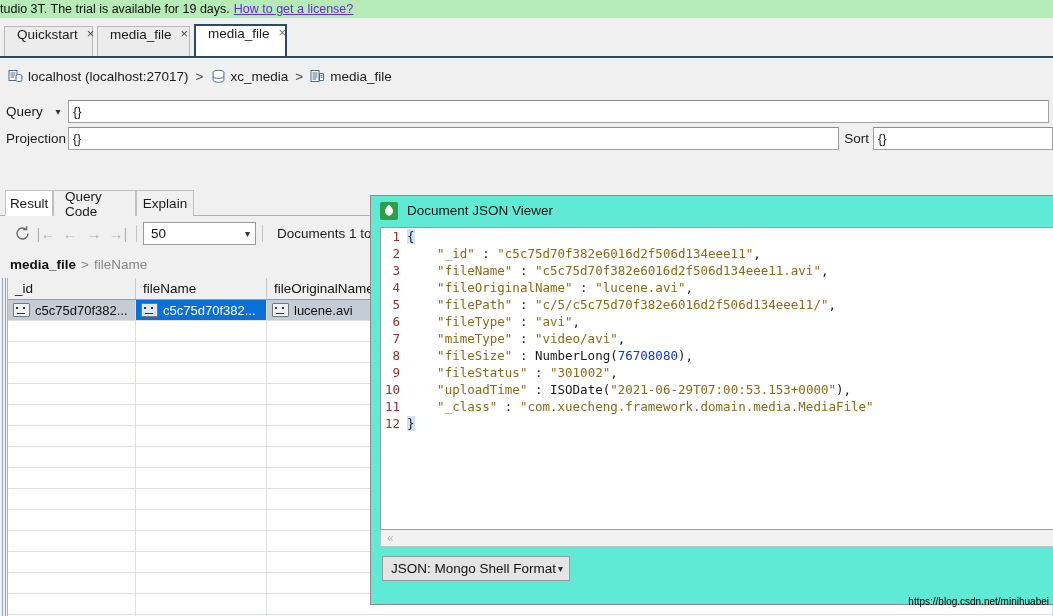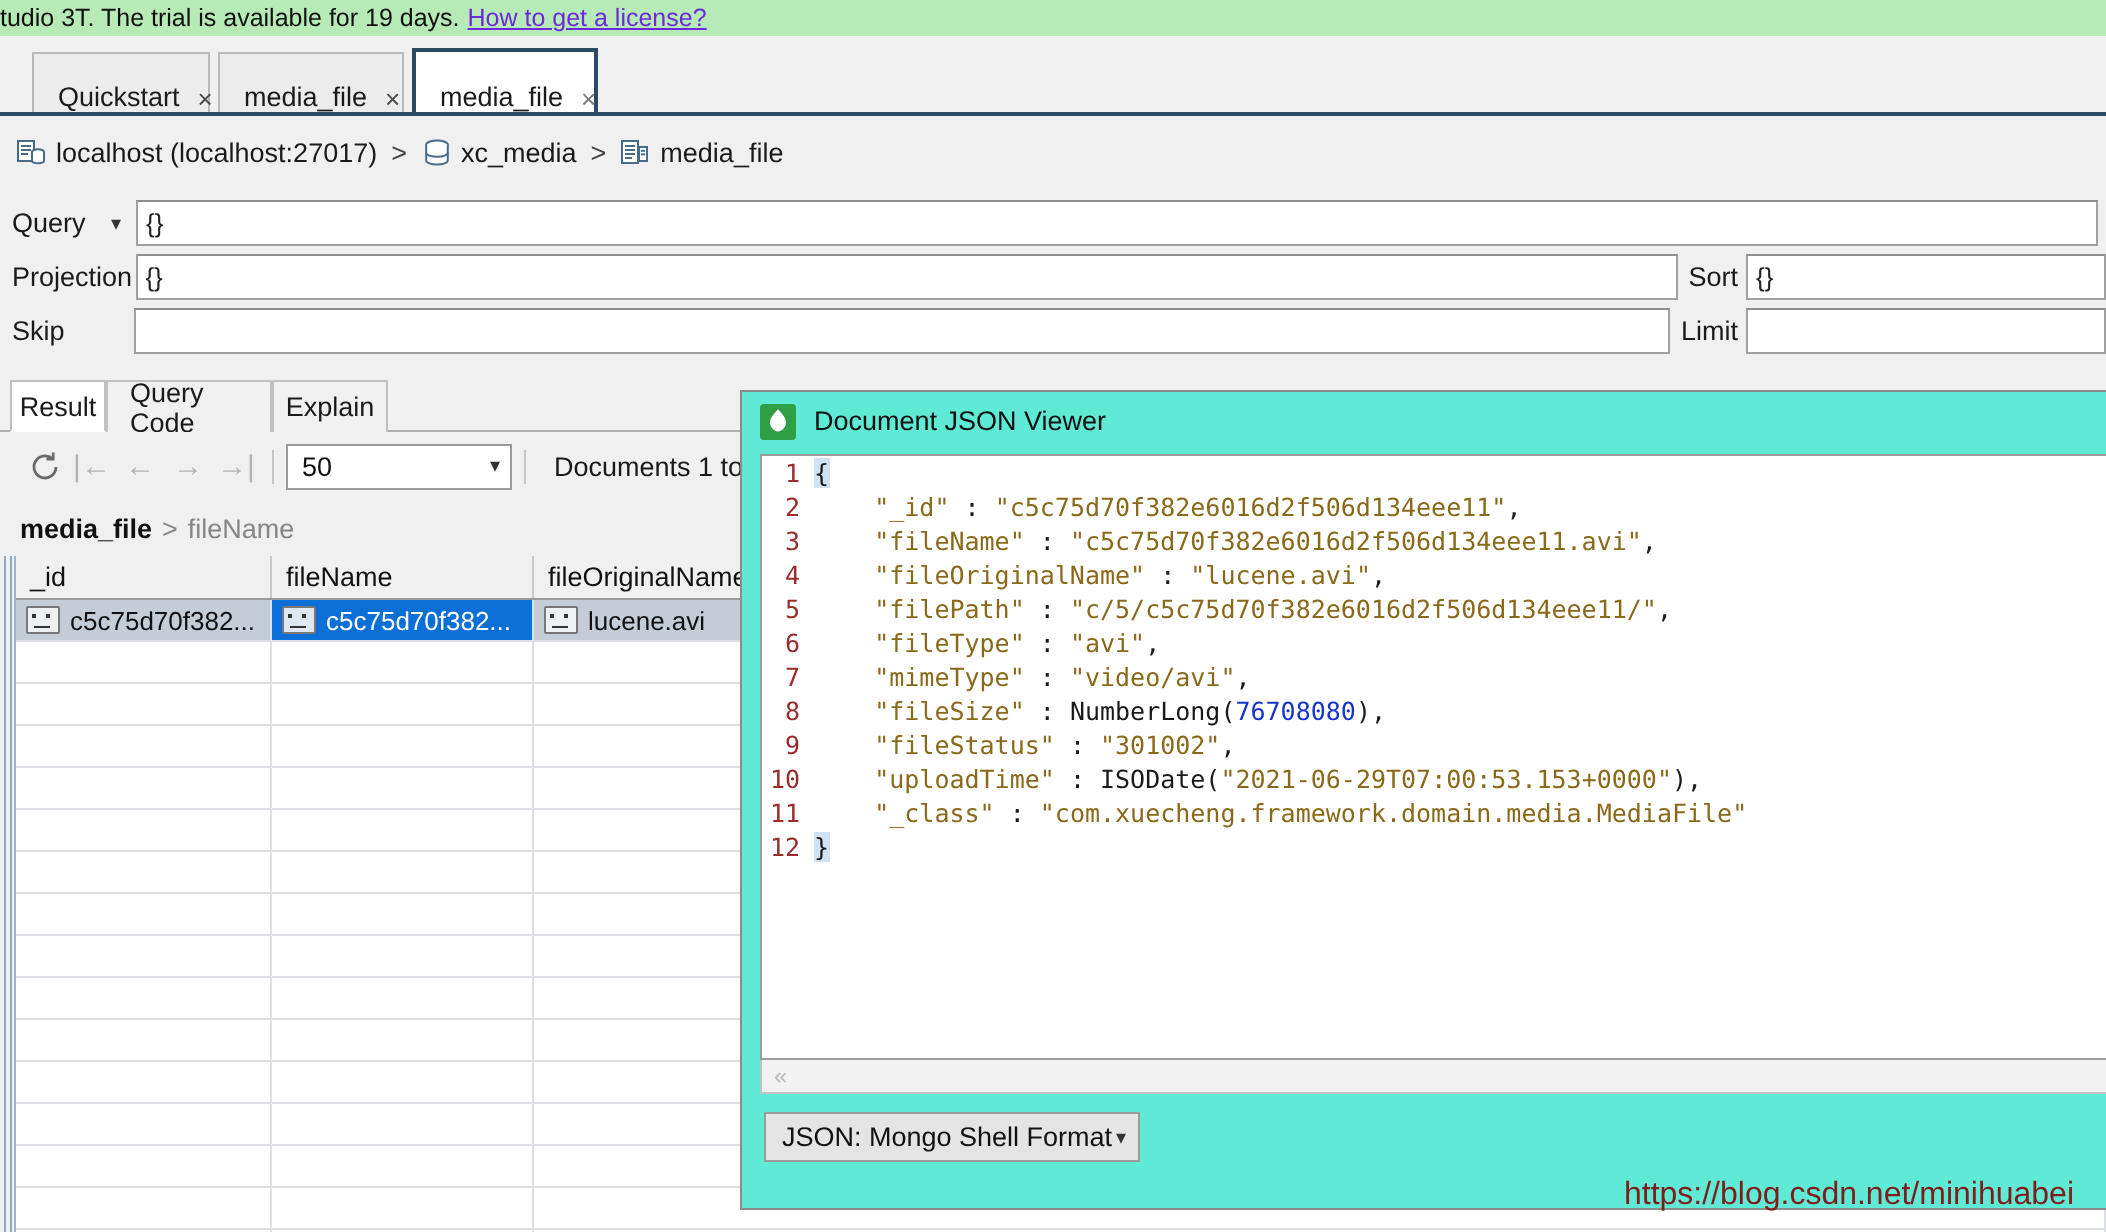--- a/index.html
+++ b/index.html
@@ -23,26 +23,25 @@
   
   .tabstrip{
     position:absolute;left:0;top:18px;width:1053px;height:40px;
     background:#f0f0f0;box-sizing:border-box;
   }
   .tabstrip .underline{
     position:absolute;left:0;bottom:0;width:1053px;height:2px;background:#2c4a62;
   }
   .tab{
     position:absolute;bottom:2px;height:30px;box-sizing:border-box;
-    display:flex;align-items:flex-end;gap:9px;
+    display:flex;align-items:flex-start;gap:9px;
     padding:0 10px 0 12px;
     border:1px solid #b9b9b9;border-bottom:none;
     background:#ececed;font-size:13.5px;color:#1a1a1a;
     white-space:nowrap;
-    margin-left:12px;
   }
   .tab.active{
     background:#ffffff;border:2px solid #2c4a62;border-bottom:none;
     bottom:2px;height:32px;font-weight:normal;z-index:3;
   }
   .tab .x{color:#4a4a4a;font-size:13px;line-height:1;}
   .tab.active .x{color:#7a7a7a;}
 
   
   .crumbbar{
@@ -218,22 +217,22 @@
   .jvselect{
     position:absolute;left:382px;top:556px;width:188px;height:25px;
     background:#e4e4e4;border:1px solid #9a9a9a;box-sizing:border-box;
     display:flex;align-items:center;justify-content:space-between;
     padding:0 6px 0 8px;font-size:13.5px;color:#111;z-index:31;
   }
   .jvselect .cv{font-size:10px;color:#333;}
 
   
   .wm{
-    position:absolute;right:16px;bottom:9px;
-    font-size:16px;color:#7f1d1d;white-space:nowrap;z-index:40;
+    position:absolute;right:4px;bottom:9px;
+    font-size:10px;color:#000000;white-space:nowrap;z-index:40;
     pointer-events:none;
   }
 </style>
 </head>
 <body>
 
 <div class="banner">
   <span>tudio 3T. The trial is available for 19 days.</span>
   <a href="#">How to get a license?</a>
 </div>
@@ -299,26 +298,20 @@
     <input class="finput" style="width: 981px;" value="{}">
   </div>
 
   <div class="frow" style="top:32px;width:1053px;">
     <span class="flabel" style="width:68px;">Projection</span>
     <input class="finput" style="width: 775px;" value="{}">
     <span class="slabel">Sort</span>
     <input class="finput" style="width: 180px;" value="{}">
   </div>
 
-  <div class="frow" style="top:59px;width:1053px;">
-    <span class="flabel" style="width:68px;">Skip</span>
-    <input class="finput" style="width: 775px;" value="">
-    <span class="slabel">Limit</span>
-    <input class="finput" style="width: 180px;" value="">
-  </div>
 </div>
 
 <div class="rtabs">
   <div class="baseline"></div>
   <div class="rtab active" style="left:5px;width:48px;">
     <span>Result</span>
   </div>
   <div class="rtab" style="left:53px;width:83px;">
     <span>Query Code</span>
   </div>

